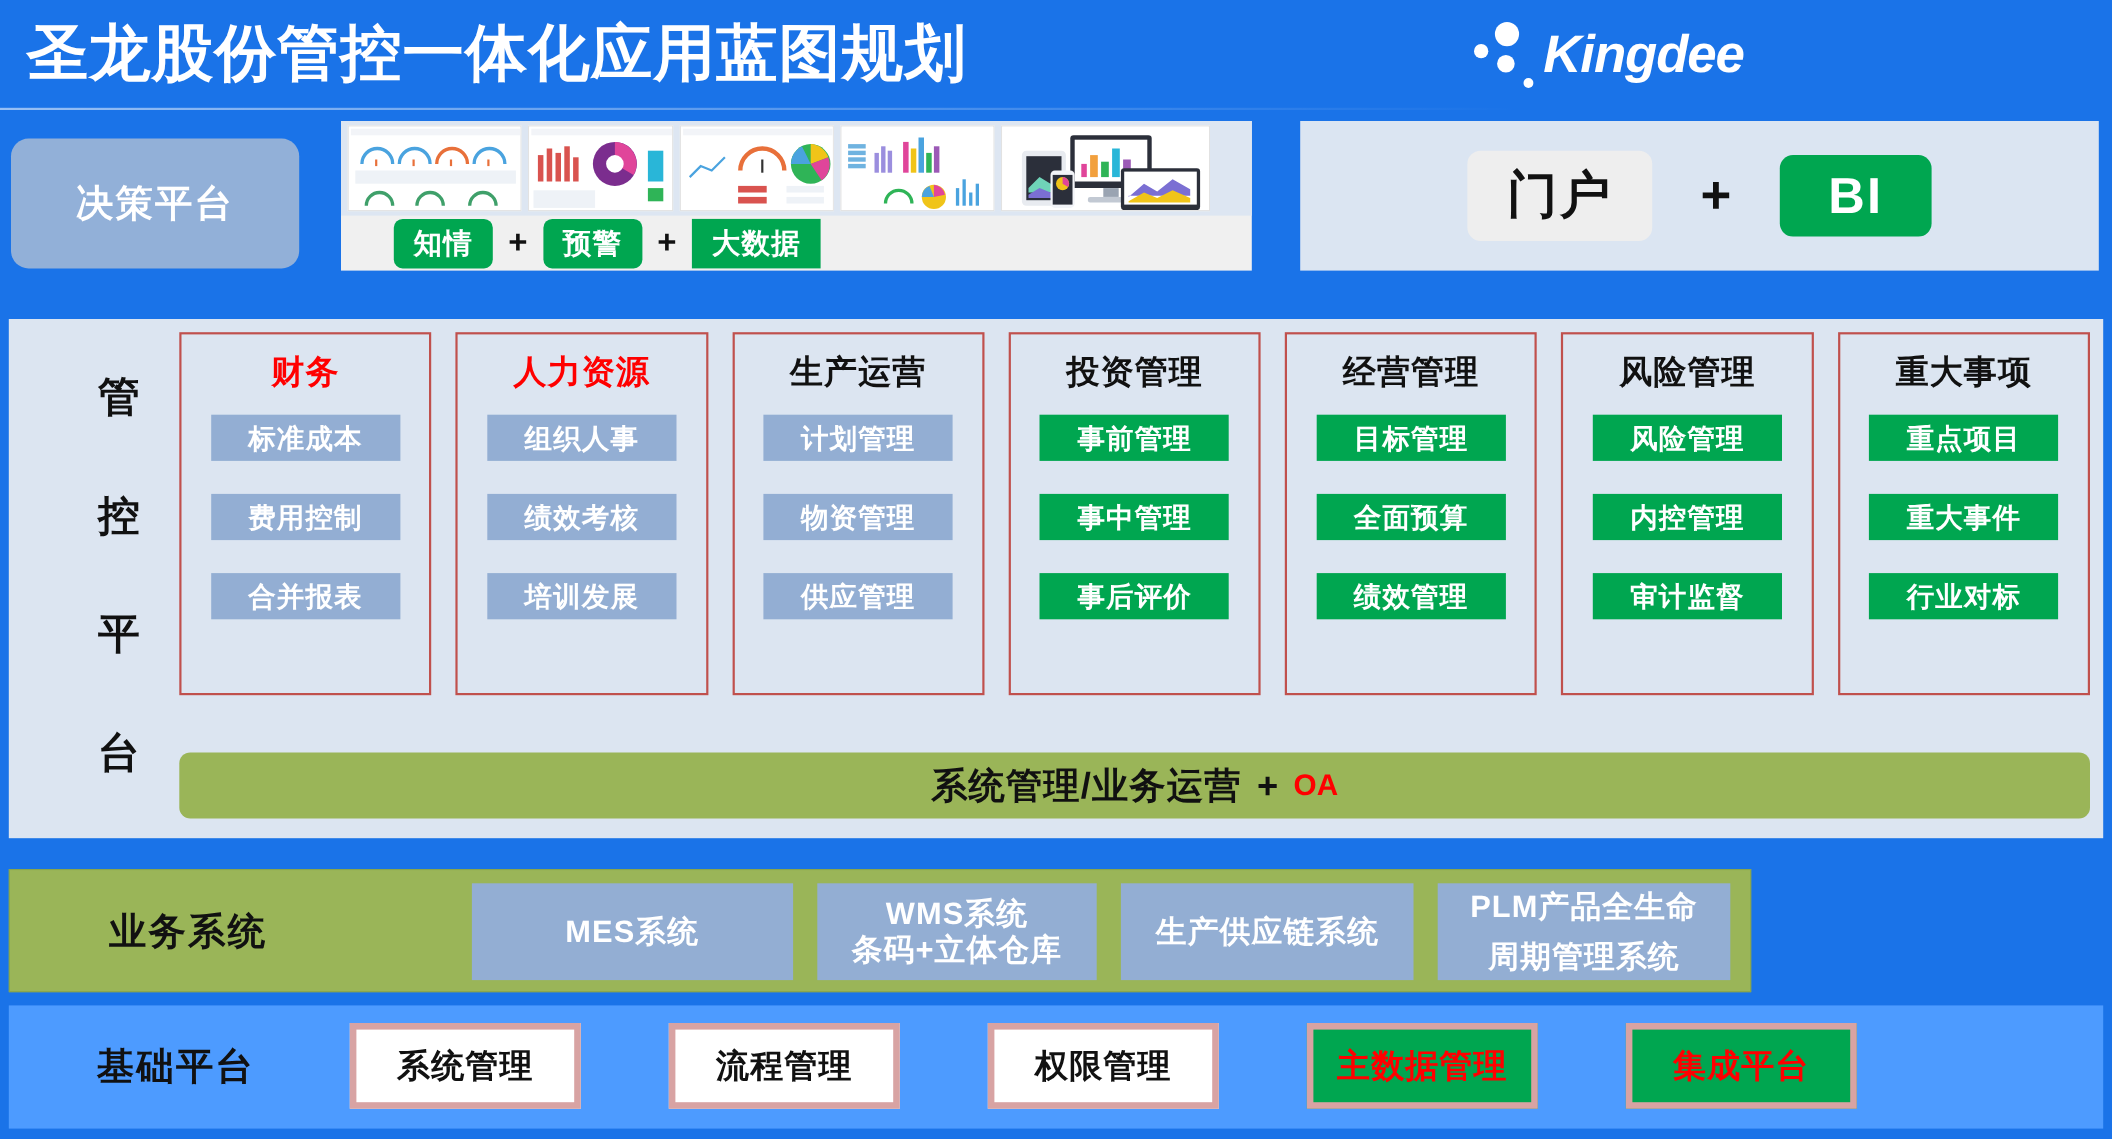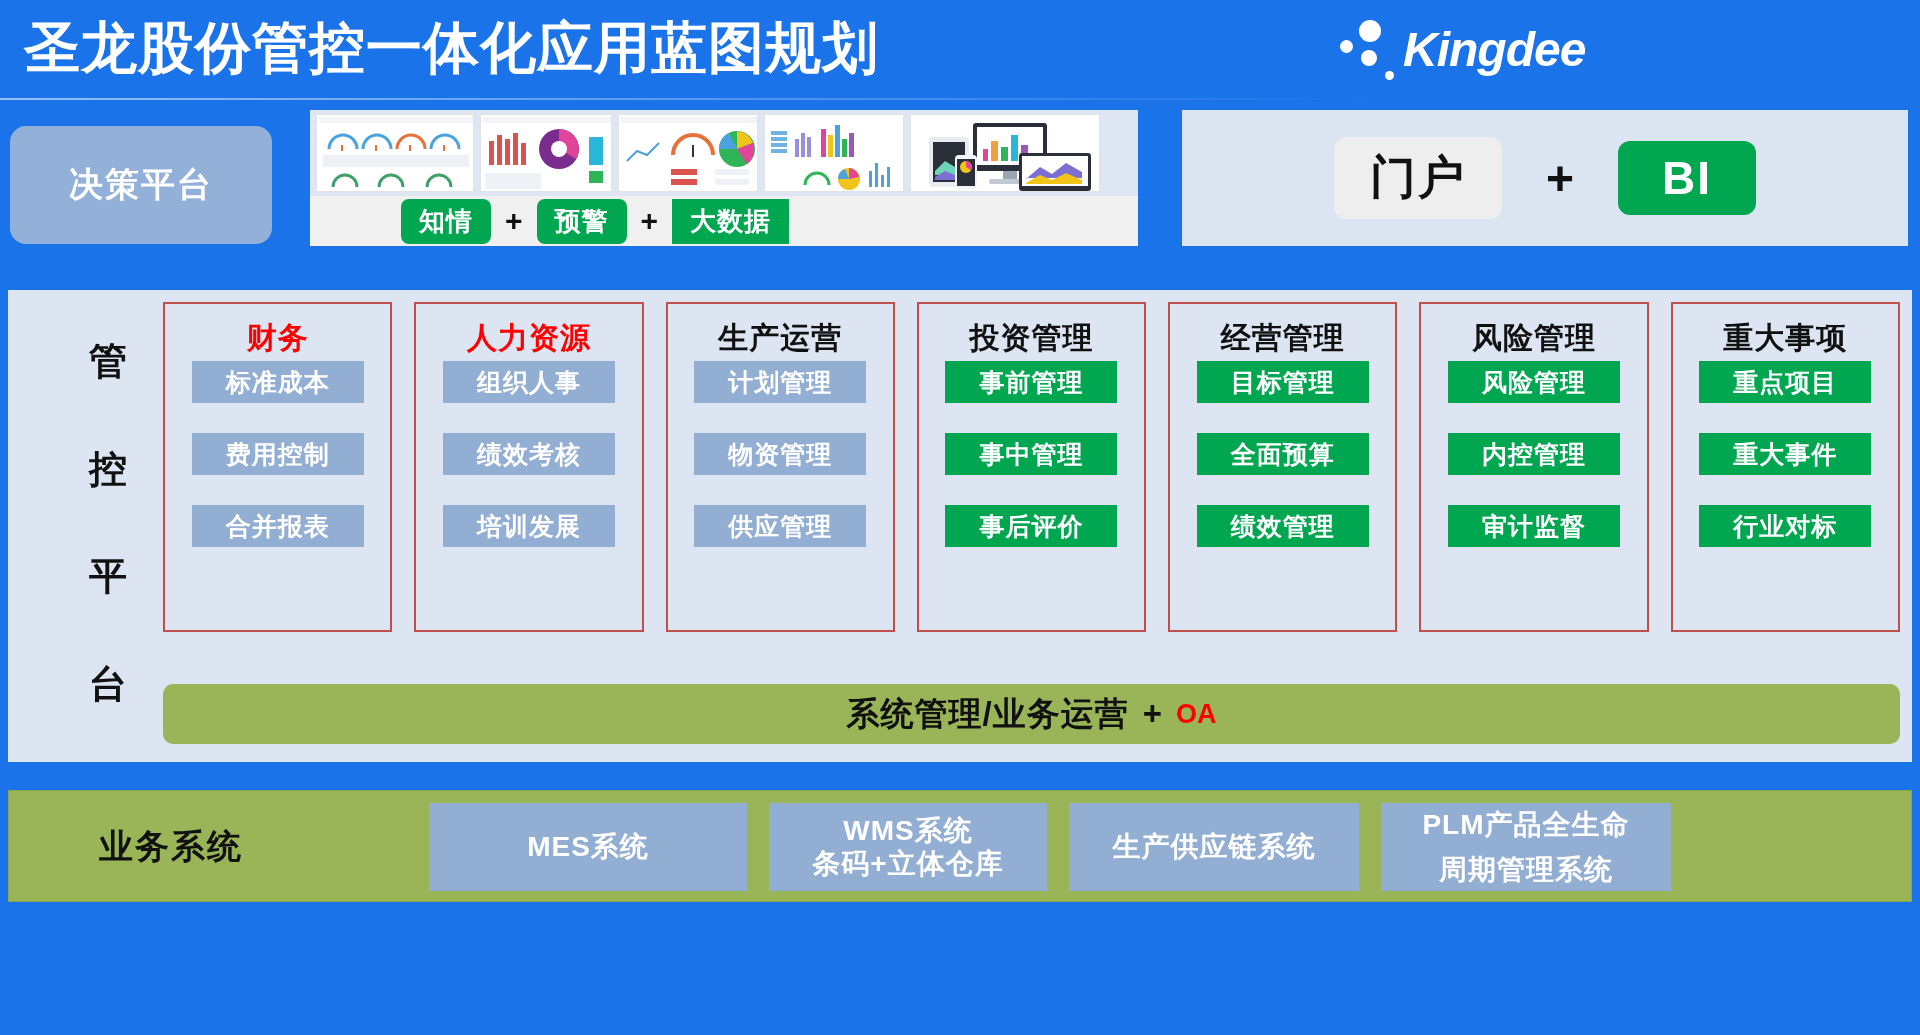--- a/index.html
+++ b/index.html
@@ -47,21 +47,21 @@
     position: absolute; left: 310px; top: 6px; width: 828px; height: 136px;
     background: #f0f0f0;
   }
   .thumbs { position: absolute; left: 0; top: 0; width: 828px; height: 86px;
             background: #dde6f2; display: flex; align-items: center; gap: 6px; padding: 4px 6px; }
   .thumb { height: 78px; background: #ffffff; border: 1px solid #e2e2e2;
            position: relative; overflow: hidden; flex: 0 0 auto; }
   .t1 { width: 158px; } .t2 { width: 132px; } .t3 { width: 140px; }
   .t4 { width: 140px; } .t5 { width: 190px; background: #ffffff; }
   .tag-row { position: absolute; left: 0; top: 86px; width: 828px; height: 50px;
-             display: flex; align-items: center; gap: 14px; padding-left: 91px; }
+             display: flex; align-items: center; gap: 14px; padding-left: 48px; }
   .green-pill {
     background: #00a650; color: #ffffff; font-size: 26px; font-weight: bold;
     border-radius: 8px; padding: 5px 18px; letter-spacing: 1px;
   }
   .green-pill.square { border-radius: 0; }
   .plus-sign { font-size: 30px; font-weight: bold; color: #111111; }
 
   .portal-panel {
     position: absolute; left: 1182px; top: 6px; width: 726px; height: 136px;
     background: #dbe5f2; display: flex; align-items: center; justify-content: center; gap: 44px;
@@ -87,41 +87,41 @@
     font-size: 38px; font-weight: bold; color: #111111;
   }
   .cols {
     position: absolute; left: 155px; top: 12px; right: 12px; height: 330px;
     display: flex; gap: 22px;
   }
   .col {
     flex: 1 1 0; border: 2px solid #c0504d; background: #dce5f1;
     display: flex; flex-direction: column; align-items: center; padding-top: 14px;
   }
-  .col-title { font-size: 30px; font-weight: bold; color: #111111; margin-bottom: 2px; letter-spacing: 1px; }
+  .col-title { font-size: 30px; font-weight: bold; color: #111111; margin-bottom: 18px; letter-spacing: 1px; }
   .col-title.red { color: #ff0000; }
   .chip {
     width: 172px; height: 42px; margin-bottom: 30px;
     display: flex; align-items: center; justify-content: center;
     font-size: 25px; font-weight: bold; color: #ffffff; letter-spacing: 1px;
   }
   .chip.blue { background: #93aed3; }
   .chip.green { background: #00a650; }
   .oa-bar {
     position: absolute; left: 155px; bottom: 18px; right: 12px; height: 60px;
     background: #9ab558; border-radius: 10px;
     display: flex; align-items: center; justify-content: center; gap: 14px;
   }
   .oa-text { font-size: 33px; font-weight: bold; color: #111111; letter-spacing: 1px; }
   .oa-plus { font-size: 33px; font-weight: bold; color: #111111; }
   .oa-red { font-size: 27px; font-weight: bold; color: #ff0000; }
 
   
   .biz-row {
-    position: absolute; left: 8px; top: 790px; width: 1904px; height: 112px;
+    position: absolute; left: 8px; top: 790px; width: 1584px; height: 112px;
     background: #9ab558; border: 1px solid #8aa54c;
   }
   .biz-label {
     position: absolute; left: 90px; top: 0; height: 112px; display: flex; align-items: center;
     font-size: 34px; font-weight: bold; color: #111111; letter-spacing: 2px;
   }
   .biz-boxes { position: absolute; left: 420px; top: 12px; right: 18px; height: 88px;
                display: flex; gap: 22px; }
   .biz-box {
     background: #93aed3; color: #ffffff; font-size: 28px; font-weight: bold;
@@ -387,14 +387,24 @@
       <div class="biz-box bb3">
         <span>生产供应链系统</span>
       </div>
       <div class="biz-box bb4">
         <span>PLM产品全生命</span>
         <span>周期管理系统</span>
       </div>
     </div>
   </div>
 
+  <div class="base-row">
+    <div class="base-label">基础平台</div>
+    <div class="base-boxes">
+      <div class="base-box white">系统管理</div>
+      <div class="base-box white">流程管理</div>
+      <div class="base-box white">权限管理</div>
+      <div class="base-box green">主数据管理</div>
+      <div class="base-box green">集成平台</div>
+    </div>
+  </div>
 
 </div>
 
 </body></html>

